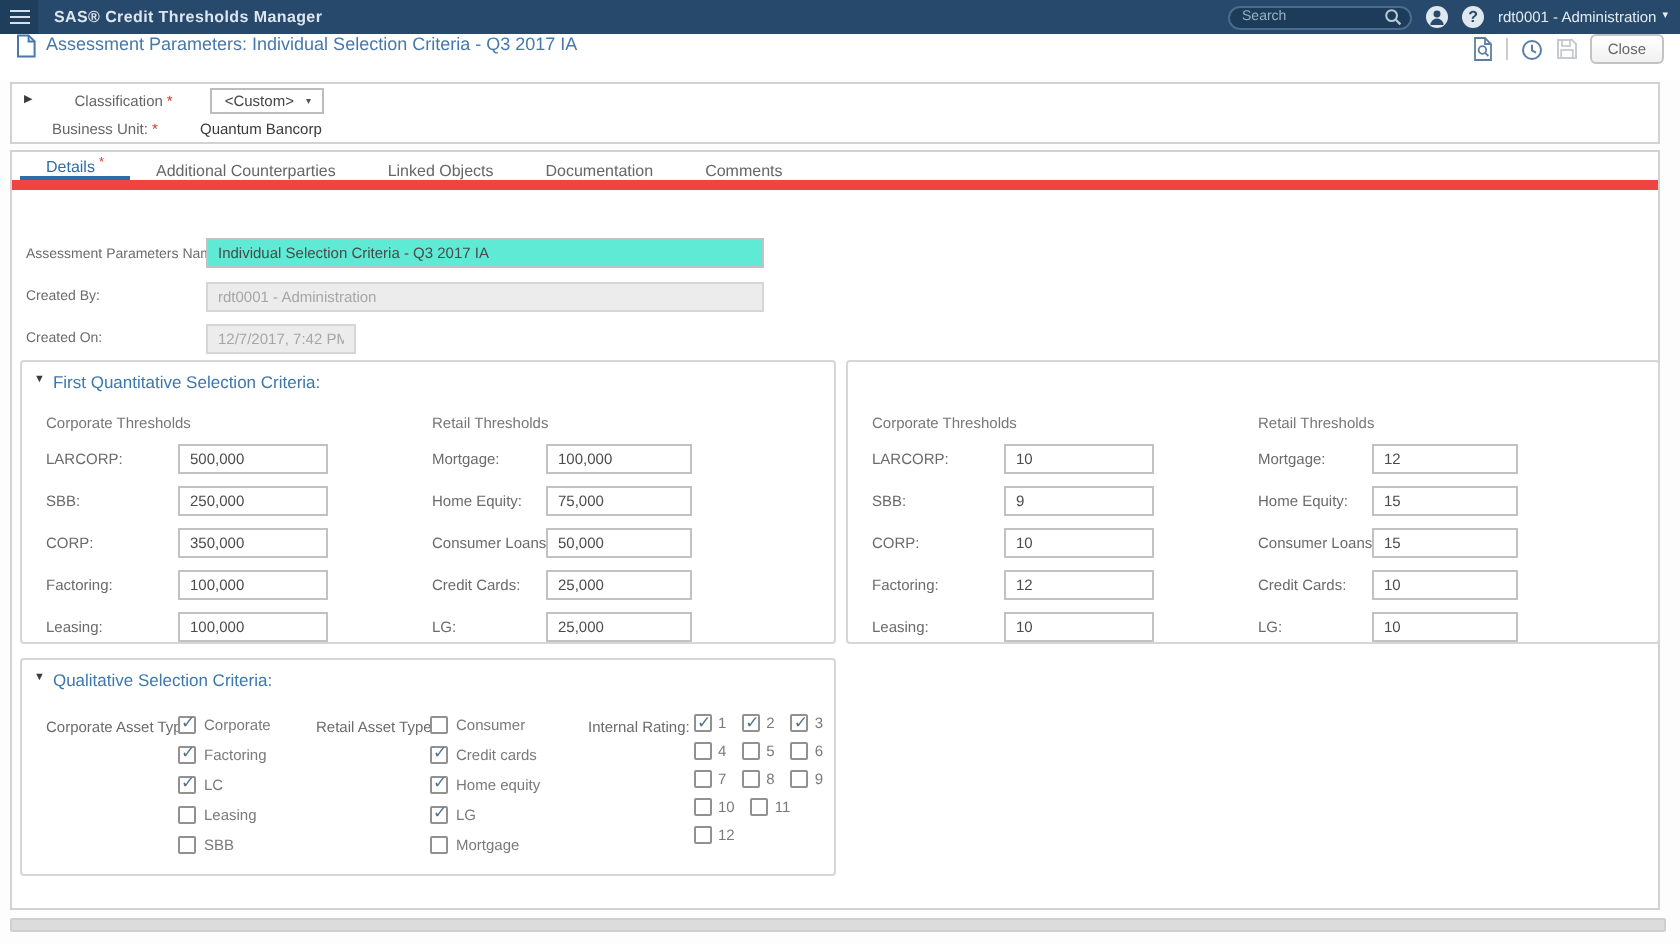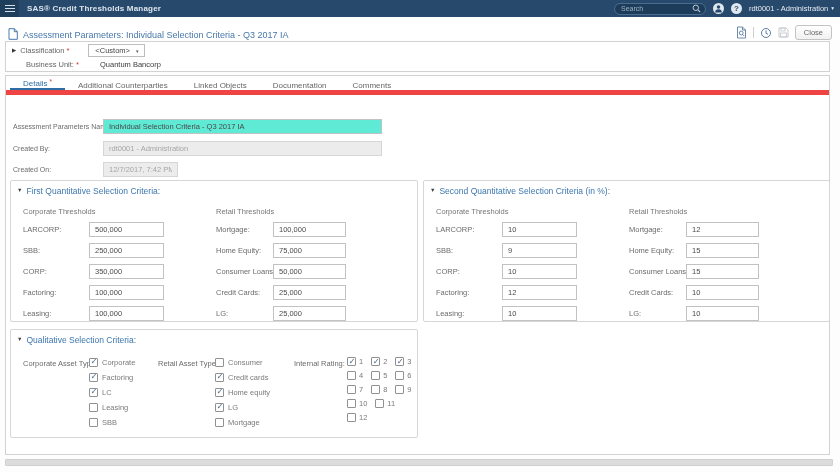--- a/index.html
+++ b/index.html
@@ -14,21 +14,21 @@
   .app-title{font-size:8px;font-weight:700;margin-left:8px;letter-spacing:.2px;white-space:nowrap}
   .appbar-right{margin-left:auto;display:flex;align-items:center;gap:7px;padding-right:6px}
   .search-pill{display:flex;align-items:center;background:#1d3c59;border:1px solid #4a6c8e;border-radius:7px;height:12px;width:92px;padding:0 4px}
   .search-input{flex:1;background:transparent;border:none;outline:none;color:#c6d4e2;font-size:7px;font-family:inherit;padding:0 2px;min-width:0}
   .search-input::placeholder{color:#9db1c6}
   .circle-icon{width:11px;height:11px;border-radius:50%;background:#dfe7ef;color:#27496b;font-size:8px;font-weight:700;display:flex;align-items:center;justify-content:center;line-height:1}
   .user-menu{display:flex;align-items:center;gap:3px;font-size:7.5px;color:#e4ebf2;white-space:nowrap;cursor:pointer}
   .caret{font-size:5.5px;line-height:1}
 
   
-  .titlebar{position:absolute;top:17px;left:0;width:840px;height:23px;background:#fff;display:flex;align-items:flex-end;padding:0 8px}
+  .titlebar{position:absolute;top:17px;left:0;width:840px;height:23px;background:#fff;display:flex;align-items:flex-start;padding:0 8px}
   .page-title{font-size:9px;color:#4878ab;margin-left:5px;white-space:nowrap}
   .titlebar-right{margin-left:auto;display:flex;align-items:center;gap:6px}
   .tb-sep{width:1px;height:11px;background:#ccc}
   .close-btn{height:15px;border:1px solid #c3c3c3;border-radius:3px;background:linear-gradient(#fff,#f1f1f1);font-size:7.5px;color:#666;font-family:inherit;padding:0 8px;cursor:pointer}
 
   
   .classbox{position:absolute;top:41px;left:5px;width:825px;height:31px;border:1px solid #d2d2d2;background:#fff}
   .class-row1{position:absolute;top:2px;left:6px;display:flex;align-items:center}
   .tri{font-size:5.5px;color:#3c3c3c;line-height:1}
   .lbl{font-size:7.5px;color:#666;white-space:nowrap}
@@ -136,21 +136,21 @@
       <rect x="3" y="1" width="4" height="3" fill="none" stroke="#c6cbd1" stroke-width=".9"></rect>
       <rect x="2.6" y="6" width="5.8" height="4" fill="none" stroke="#c6cbd1" stroke-width=".9"></rect>
     </svg>
     <button class="close-btn">Close</button>
   </div>
 </div>
 
 <div class="classbox">
   <div class="class-row1">
     <span class="tri">▶</span>
-    <span class="lbl" style="margin-left:4px">Classification</span>
+    <span class="lbl" style="margin-left:21px">Classification</span>
     <span class="req">*</span>
     <button class="dropdown">
       <span>&lt;Custom&gt;</span>
       <span class="dd-caret">▾</span>
     </button>
   </div>
   <div class="class-row2">
     <span class="lbl"><span>Business Unit:</span><span class="req">*</span></span>
     <span class="bu-value">Quantum Bancorp</span>
   </div>
@@ -238,24 +238,20 @@
           <input class="qinput" value="25,000" style="">
         </div>
       <div class="qrow">
           <span class="qlabel">LG:</span>
           <input class="qinput" value="25,000" style="">
         </div>
     </div>
   </div>
 
   <div class="panel" id="panel-second">
-    <div class="panel-head">
-      <span class="tri">▼</span>
-      <span class="panel-title">Second Quantitative Selection Criteria (in %):</span>
-    </div>
     <span class="col-header corp-x">Corporate Thresholds</span>
     <span class="col-header retail-x">Retail Thresholds</span>
 
     <div class="fieldcol corp" style="left:12px">
       <div class="qrow">
           <span class="qlabel">LARCORP:</span>
           <input class="qinput" value="10" style="">
         </div>
       <div class="qrow">
           <span class="qlabel">SBB:</span>

